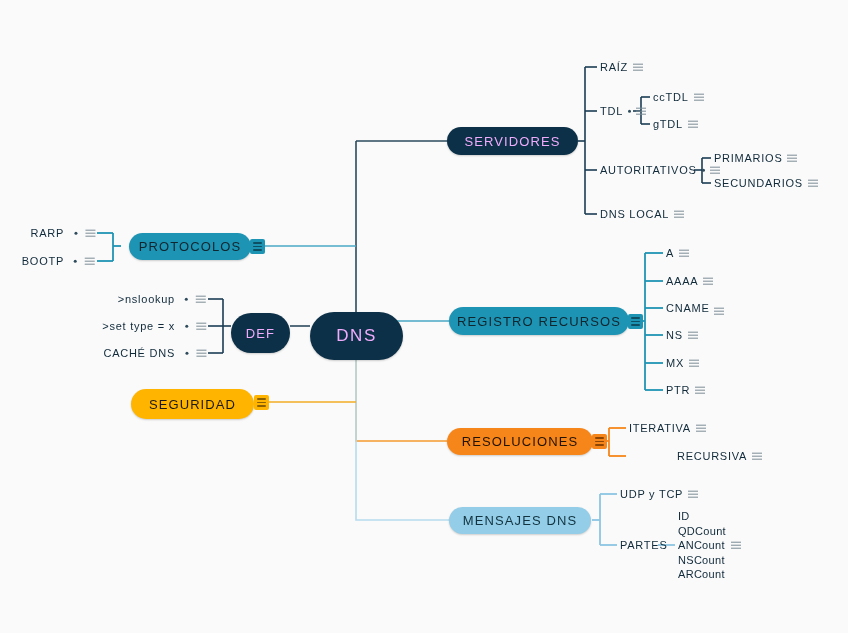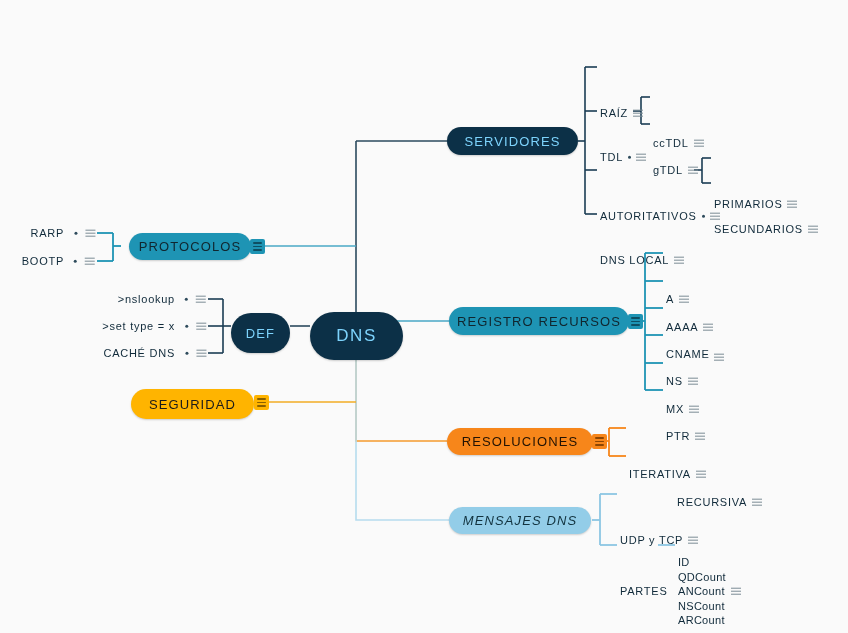--- a/index.html
+++ b/index.html
@@ -34,24 +34,24 @@
     align-items: center;
     justify-content: center;
     border-radius: 999px;
     letter-spacing: 1.1px;
     font-size: 13px;
     white-space: nowrap;
     box-sizing: border-box;
     box-shadow: 0 1px 2px rgba(0,0,0,0.18);
     z-index: 4;
   }
-  .pill.navy  { background: #0c3047; color: #7dd3fc; text-align: right; }
+  .pill.navy  { background: #0c3047; color: #f0abfc; text-align: right; }
   .pill.teal  { background: #1e94b4; color: #10262f; }
   .pill.amber { background: #ffb400; color: #1a1a1a; }
-  .pill.sky   { background: #93cde8; color: #12333f; font-style: italic; }
+  .pill.sky   { background: #93cde8; color: #12333f; }
 
   .pill-dns {
     font-size: 17px;
     letter-spacing: 1.6px;
     font-weight: normal;
   }
 
   
   .note-badge {
     position: absolute;
@@ -83,21 +83,20 @@
     align-items: center;
     gap: 5px;
     font-size: 11px;
     letter-spacing: 0.75px;
     color: #102a3a;
     white-space: nowrap;
     z-index: 4;
   }
   .leaf.rt { 
     transform: translateY(-50%);
-    margin-top: 46px;
   }
   .leaf.lt { 
     transform: translate(-100%, -50%);
     flex-direction: row;
   }
   .leaf .txt { line-height: 1.15; }
   .leaf.multiline { align-items: center; }
   .leaf.multiline .txt {
     line-height: 1.32;
     letter-spacing: 0.3px;

